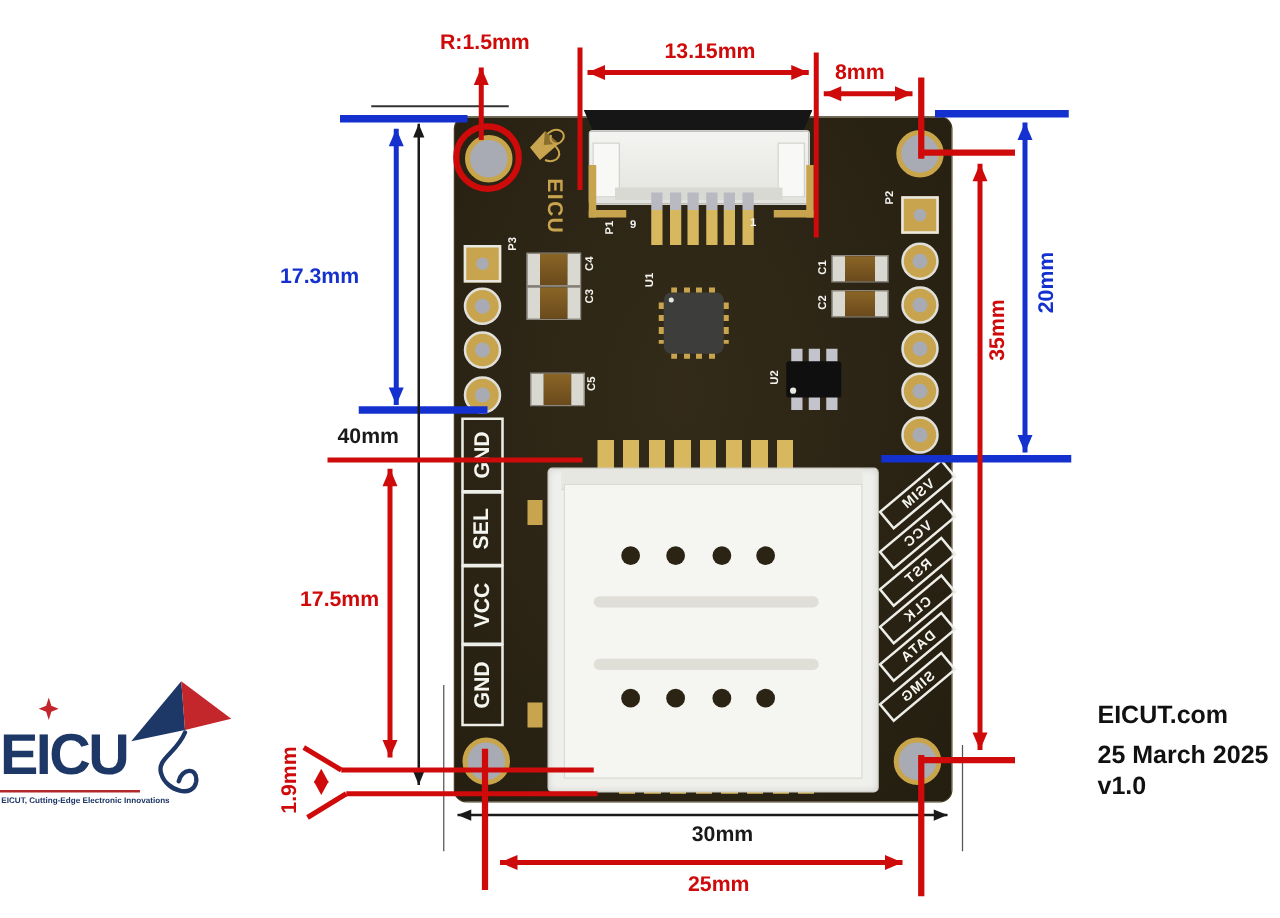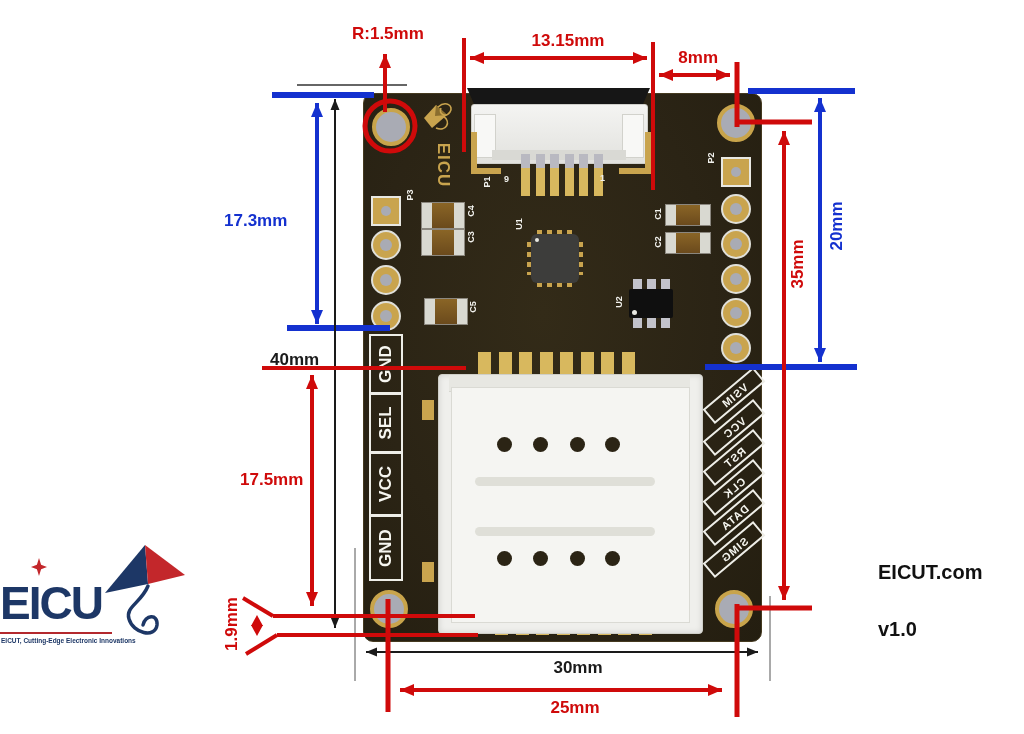--- a/index.html
+++ b/index.html
@@ -283,36 +283,37 @@
     <polygon points="251,625 263,625 257,636" fill="#cf0a0a"></polygon>
 
     <line x1="737" y1="604" x2="737" y2="717" stroke="#cf0a0a" stroke-width="5"></line>
     <line x1="735" y1="608" x2="812" y2="608" stroke="#cf0a0a" stroke-width="5"></line>
 
     <line x1="400" y1="690" x2="722" y2="690" stroke="#cf0a0a" stroke-width="4" marker-start="url(#aS_r)" marker-end="url(#aE_r)"></line>
   </svg>
 
   <div class="dim red" style="left:352px;top:24px;">R:1.5mm</div>
   <div class="dim red" style="left:520px;top:31px;width:96px;text-align:center;">13.15mm</div>
-  <div class="dim red" style="left:668px;top:48px;width:50px;text-align:right;">8mm</div>
+  <div class="dim red" style="left:668px;top:48px;width:50px;text-align:left;">8mm</div>
   <div class="dim blue" style="left:224px;top:211px;">17.3mm</div>
   <div class="dim blue rot" style="left:801px;top:217px;">20mm</div>
   <div class="dim red rot" style="left:762px;top:255px;">35mm</div>
-  <div class="dim blk" style="left:270px;top:350px;">40mm</div>
+  <div class="dim blk" style="left:270px;top:339px;">40mm</div>
   <div class="dim red" style="left:240px;top:470px;">17.5mm</div>
   <div class="dim red rot" style="left:196px;top:615px;width:70px;">1.9mm</div>
   <div class="dim blk" style="left:538px;top:658px;width:80px;text-align:center;">30mm</div>
   <div class="dim red" style="left:535px;top:698px;width:80px;text-align:center;">25mm</div>
 
   <div class="wordmark">EICU</div>
   <div class="star"></div>
   <svg class="abs" style="left:103px;top:543px;z-index:6;" width="90" height="105" viewBox="0 0 90 105">
     <polygon points="42,2 2,50 45,41" fill="#1d3766"></polygon>
     <polygon points="42,2 82,32 45,41" fill="#c3272b"></polygon>
     <path d="M45,43 C38,60 22,64 26,76 C30,90 52,96 54,82 C55,70 42,72 40,82" stroke="#1d3766" stroke-width="3.5" fill="none" stroke-linecap="round"></path>
   </svg>
   <div class="tagrule"></div>
   <div class="tagline">EICUT, Cutting-Edge Electronic Innovations</div>
 
   <div class="footer-line" style="left:878px;top:561px;">EICUT.com</div>
+  <div class="footer-line" style="left:878px;top:593px;">25 March 2025</div>
   <div class="footer-line" style="left:878px;top:618px;">v1.0</div>
 
 </div>
 
 </body></html>

